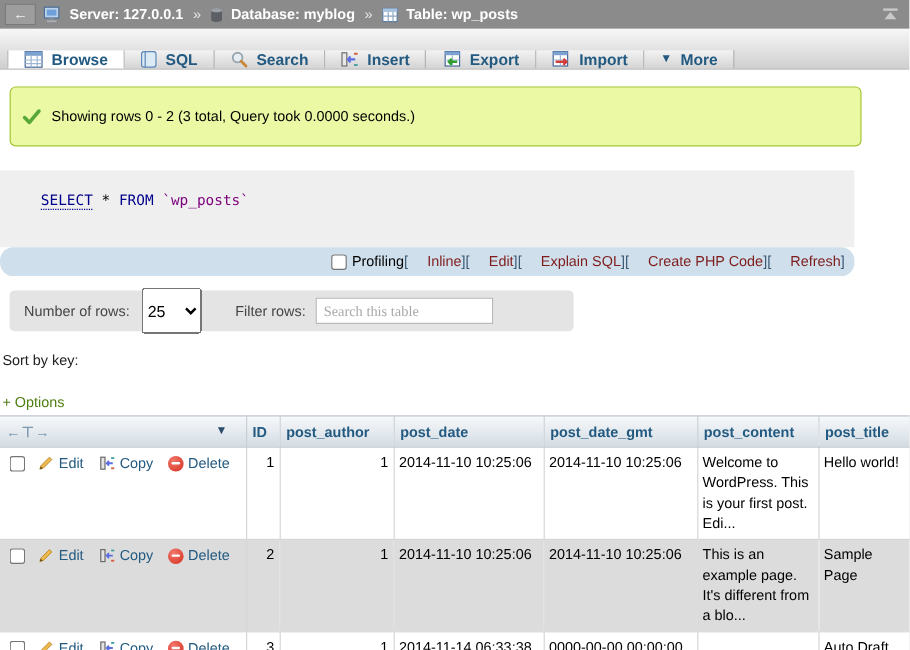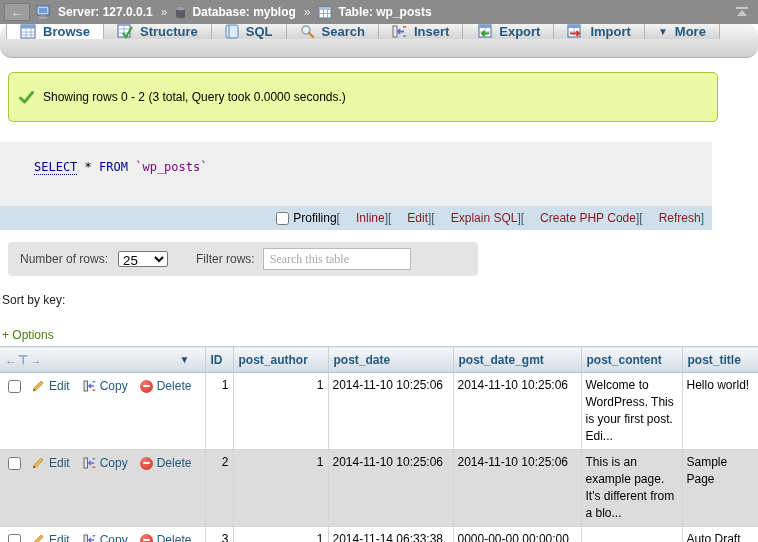--- a/index.html
+++ b/index.html
@@ -21,21 +21,21 @@
   }
   .crumb { display:flex; align-items:center; gap:5px;font-weight:bold; }
   .crumb-text { color:#fff; }
   .crumb-sep { color:#e8e8e8; margin:0 2px; }
   .topbar-spacer { flex:1; }
   .collapse-btn { cursor:pointer; display:flex; align-items:center; }
 
   
   .tabbar {
     height:34px; background:linear-gradient(#f7f7f7,#cfcfcf);
-    border-bottom:1px solid #b0b0b0; display:flex; align-items:flex-start;border-radius:12px;
+    border-bottom:1px solid #b0b0b0; display:flex; align-items:flex-end;
   }
   .tab {
     display:flex; align-items:center; gap:7px; padding:0 13px;
     border-right:1px solid #b5b5b5; font-weight:bold; font-size:13px;
     color:#235a81; background:linear-gradient(#f3f3f3,#d4d4d4);
     cursor:pointer; white-space:nowrap;
   }
   .tab:first-child { margin-left:6px; border-left:1px solid #b5b5b5; }
   .tab.active { background:#fff; }
   .tab .caret { color:#235a81; font-size:10px; }
@@ -52,34 +52,34 @@
   .sql-wrap { margin-top:20px; width:712px; }
   .sql-box {
     background:#efefef; height:64px; padding:18px 0 0 34px;
     font-family:"DejaVu Sans Mono","Liberation Mono",monospace; font-size:12px;
   }
   .kw { color:#00008b; }
   .kw-link { border-bottom:1px dotted #00008b; cursor:pointer; }
   .tbl-ref { color:#7c007c; }
   .profiling-bar {
     background:#cfdfeb; height:24px; display:flex; align-items:center;
-    justify-content:flex-end; padding-right:8px; white-space:pre;
+    justify-content:flex-end; padding-right:8px; white-space:pre;border-radius:11px;
   }
   .profiling-bar label { display:flex; align-items:center; gap:4px; cursor:pointer; }
   .bracket { color:#3c5a74; }
   a.plink { color:#7f1d1d; text-decoration:none; cursor:pointer;padding-left:16px; }
   a.link { color:#235a81; text-decoration:none; cursor:pointer; }
 
   
   .rows-bar {
     margin:12px 0 0 8px; width:470px; height:34px; background:#e4e4e4;
     border-radius:4px; display:flex; align-items:center; padding-left:12px;
     color:#444;
   }
-  .rows-bar select { margin-left:10px; width:50px; height:16px; }
+  .rows-bar select { margin-left:10px; width:50px; height:38px; }
   .rows-bar .filter-label { margin-left:28px; }
   .rows-bar input {
     margin-left:8px; width:148px; height:22px; border:1px solid #b9b9b9;
     padding:0 6px; font-family:Liberation Serif, serif; font-size:12px;
     color:#333;
   }
   .rows-bar input::placeholder { color:#a9a9a9; }
 
   .sort-row { margin:12px 0 0 2px; display:flex; align-items:center; height:24px; color:#222; }
   .sort-row select { margin-left:10px; width:212px; height:22px; }
@@ -181,32 +181,20 @@
       <svg width="16" height="15" viewBox="0 0 16 15">
           <rect x="1" y="1" width="14" height="13" fill="#fff" stroke="#44689a"></rect>
           <rect x="1" y="1" width="14" height="3.5" fill="#7da2d0"></rect>
           <line x1="6" y1="4.5" x2="6" y2="14" stroke="#9db6d4"></line>
           <line x1="11" y1="4.5" x2="11" y2="14" stroke="#9db6d4"></line>
           <line x1="1" y1="8" x2="15" y2="8" stroke="#9db6d4"></line>
           <line x1="1" y1="11" x2="15" y2="11" stroke="#9db6d4"></line>
         </svg>
     </span>
     <span>Browse</span>
-  </div>
-  <div class="tab">
-    <span class="icon">
-      <svg width="16" height="15" viewBox="0 0 16 15">
-          <rect x="1" y="1" width="12" height="12" fill="#fff" stroke="#44689a"></rect>
-          <line x1="7" y1="1" x2="7" y2="13" stroke="#9db6d4"></line>
-          <line x1="1" y1="5" x2="13" y2="5" stroke="#9db6d4"></line>
-          <line x1="1" y1="9" x2="13" y2="9" stroke="#9db6d4"></line>
-          <path d="M6 9 L9 13 L15 3" fill="none" stroke="#3fa13f" stroke-width="2.2"></path>
-        </svg>
-    </span>
-    <span>Structure</span>
   </div>
   <div class="tab">
     <span class="icon">
       <svg width="14" height="15" viewBox="0 0 14 15">
           <path d="M3 1 L11 1 Q13 1 13 3 L13 12 Q13 14 11 14 L3 14 Q1 14 1 12 L1 3 Q1 1 3 1 Z" fill="#dceaf5" stroke="#5b87b5"></path>
           <path d="M4 1 L4 14" stroke="#5b87b5"></path>
         </svg>
     </span>
     <span>SQL</span>
   </div>

